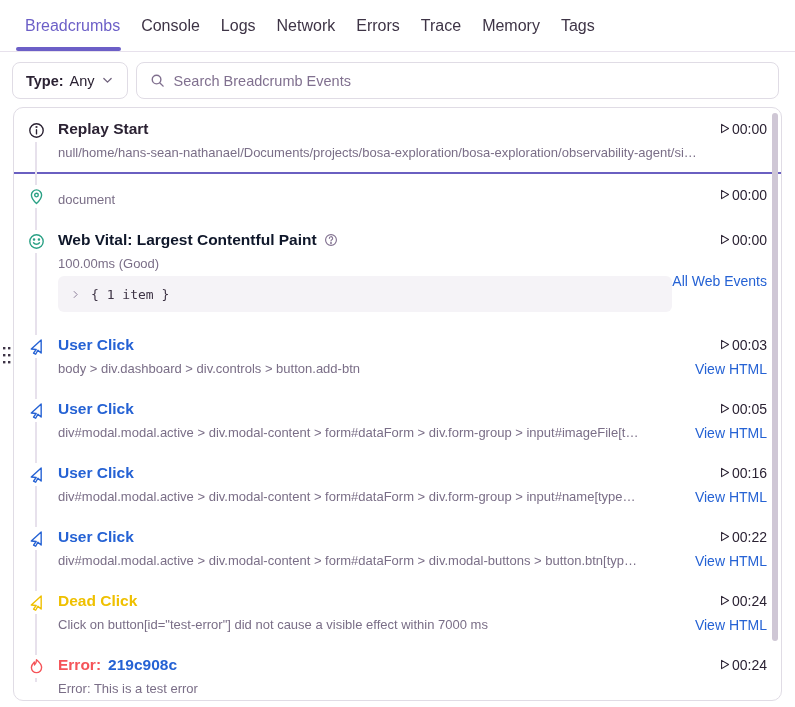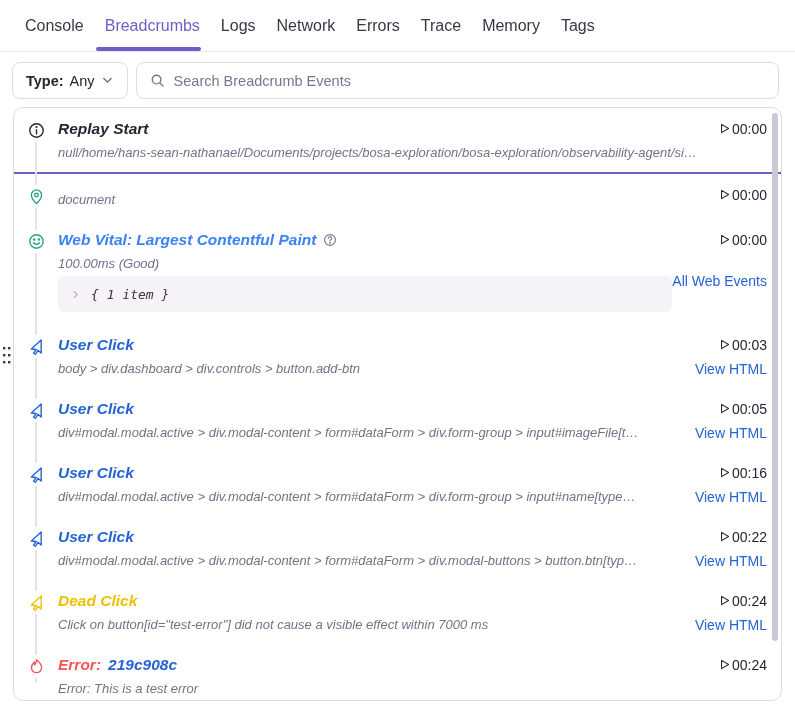--- a/index.html
+++ b/index.html
@@ -37,21 +37,21 @@
   .scroll-thumb { position:absolute; right:3px; top:5px; width:6px; height:528px;
     border-radius:3px; background:#CFC7D5; cursor:pointer; }
 
   
   .bc-item { position:relative; display:grid; grid-template-columns:44px 1fr auto;
     padding:11px 14px 11px 0; cursor:pointer; }
   .bc-divider { height:2px; background:#6A5FC1; width:100%; }
   .bc-iconcell { grid-column:1; grid-row:1 / span 3; display:flex; justify-content:center;
     align-items:flex-start; }
   .bc-icon { display:flex; background:#fff; padding:3px 0; position:relative; z-index:1; }
-  .bc-main { grid-column:2; min-width:0;font-style:italic; }
+  .bc-main { grid-column:2; min-width:0; }
   .bc-titlerow { display:flex; align-items:center; gap:7px; height:19px; }
   .bc-title { font-size:15.5px; font-weight:bold; white-space:nowrap; }
   .bc-title-link { font-size:15.5px; font-weight:bold; text-decoration:none; cursor:pointer; }
   .bc-help { color:#80708F; display:flex; cursor:pointer; }
   .bc-desc { margin-top:7px; font-size:13px; color:#7A6E87; white-space:nowrap;
     overflow:hidden; text-overflow:ellipsis; line-height:16px; }
   .bc-code { margin-top:4px; margin-bottom:1px; background:#F5F3F7; border-radius:6px;
     height:36px; display:flex; align-items:center; gap:10px; padding:0 12px;
     font-family:"DejaVu Sans Mono", monospace; font-size:13px; color:#3E3446; cursor:pointer; }
   .bc-code .code-chev { color:#80708F; display:flex; }
@@ -66,22 +66,22 @@
   .bc-action.code-offset { margin-top:24px; }
 
   
   .drag-handle { position:absolute; left:2px; top:346px; cursor:ew-resize; color:#3E3446;
     z-index:5; display:flex; }
 </style>
 </head>
 <body>
 
 <nav class="tabbar">
+    <div class="tab active">Breadcrumbs</div>
     <div class="tab">Console</div>
-    <div class="tab active">Breadcrumbs</div>
     <div class="tab">Logs</div>
     <div class="tab">Network</div>
     <div class="tab">Errors</div>
     <div class="tab">Trace</div>
     <div class="tab">Memory</div>
     <div class="tab">Tags</div>
   </nav>
 
 <div class="filterrow">
   <button class="type-btn">
@@ -164,21 +164,21 @@
             <svg width="17" height="17" viewBox="0 0 16 16" fill="none" stroke="currentColor" stroke-width="1.3" stroke-linecap="round" stroke-linejoin="round">
               <circle cx="8" cy="8" r="6.3"></circle>
               <circle cx="5.7" cy="6.2" r="0.55" fill="currentColor"></circle>
               <circle cx="10.3" cy="6.2" r="0.55" fill="currentColor"></circle>
               <path d="M5.2 9.2a3.5 3.5 0 0 0 5.6 0"></path>
             </svg>
           </span>
         </div>
         <div class="bc-main">
           <div class="bc-titlerow">
-            <span class="bc-title" style="color: #3b82f6; text-align: center;">Web Vital: Largest Contentful Paint</span>
+            <span class="bc-title" style="color: #0f172a; text-align: center;">Web Vital: Largest Contentful Paint</span>
             <span class="bc-help">
               <svg width="14" height="14" viewBox="0 0 16 16" fill="none" stroke="currentColor" stroke-width="1.3" stroke-linecap="round" stroke-linejoin="round">
                 <circle cx="8" cy="8" r="6.2"></circle>
                 <path d="M6.1 6.1a1.9 1.9 0 1 1 2.8 1.7c-.6.3-.9.7-.9 1.4"></path>
                 <circle cx="8" cy="11.4" r="0.45" fill="currentColor"></circle>
               </svg>
             </span>
           </div>
           <div class="bc-desc">100.00ms (Good)</div>
           <div class="bc-code">

